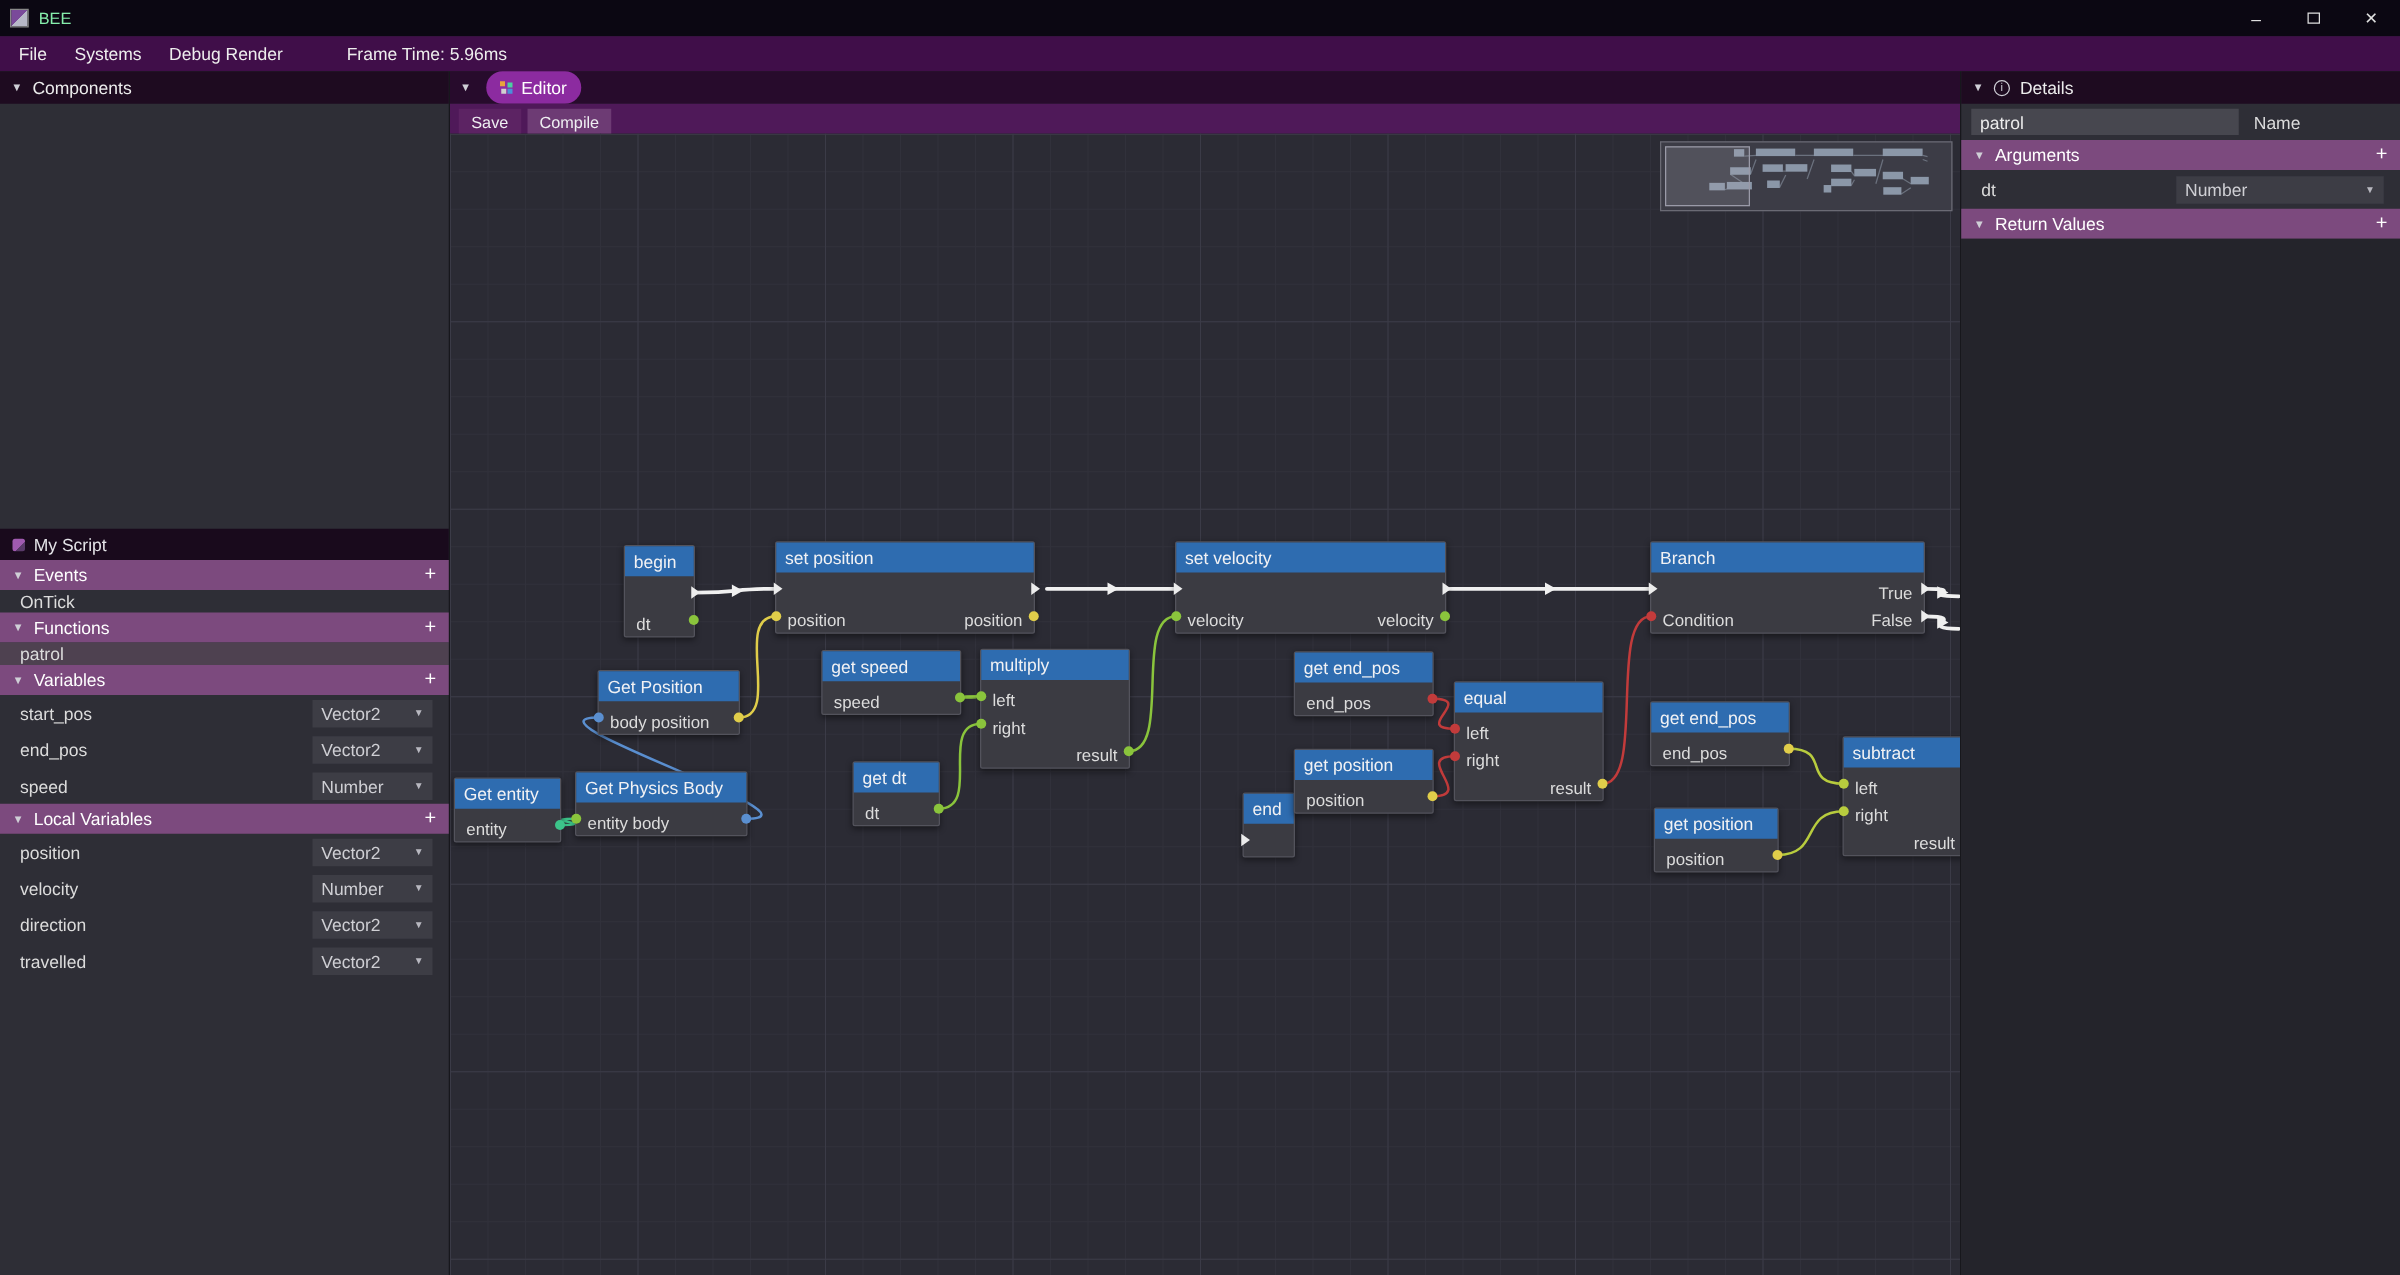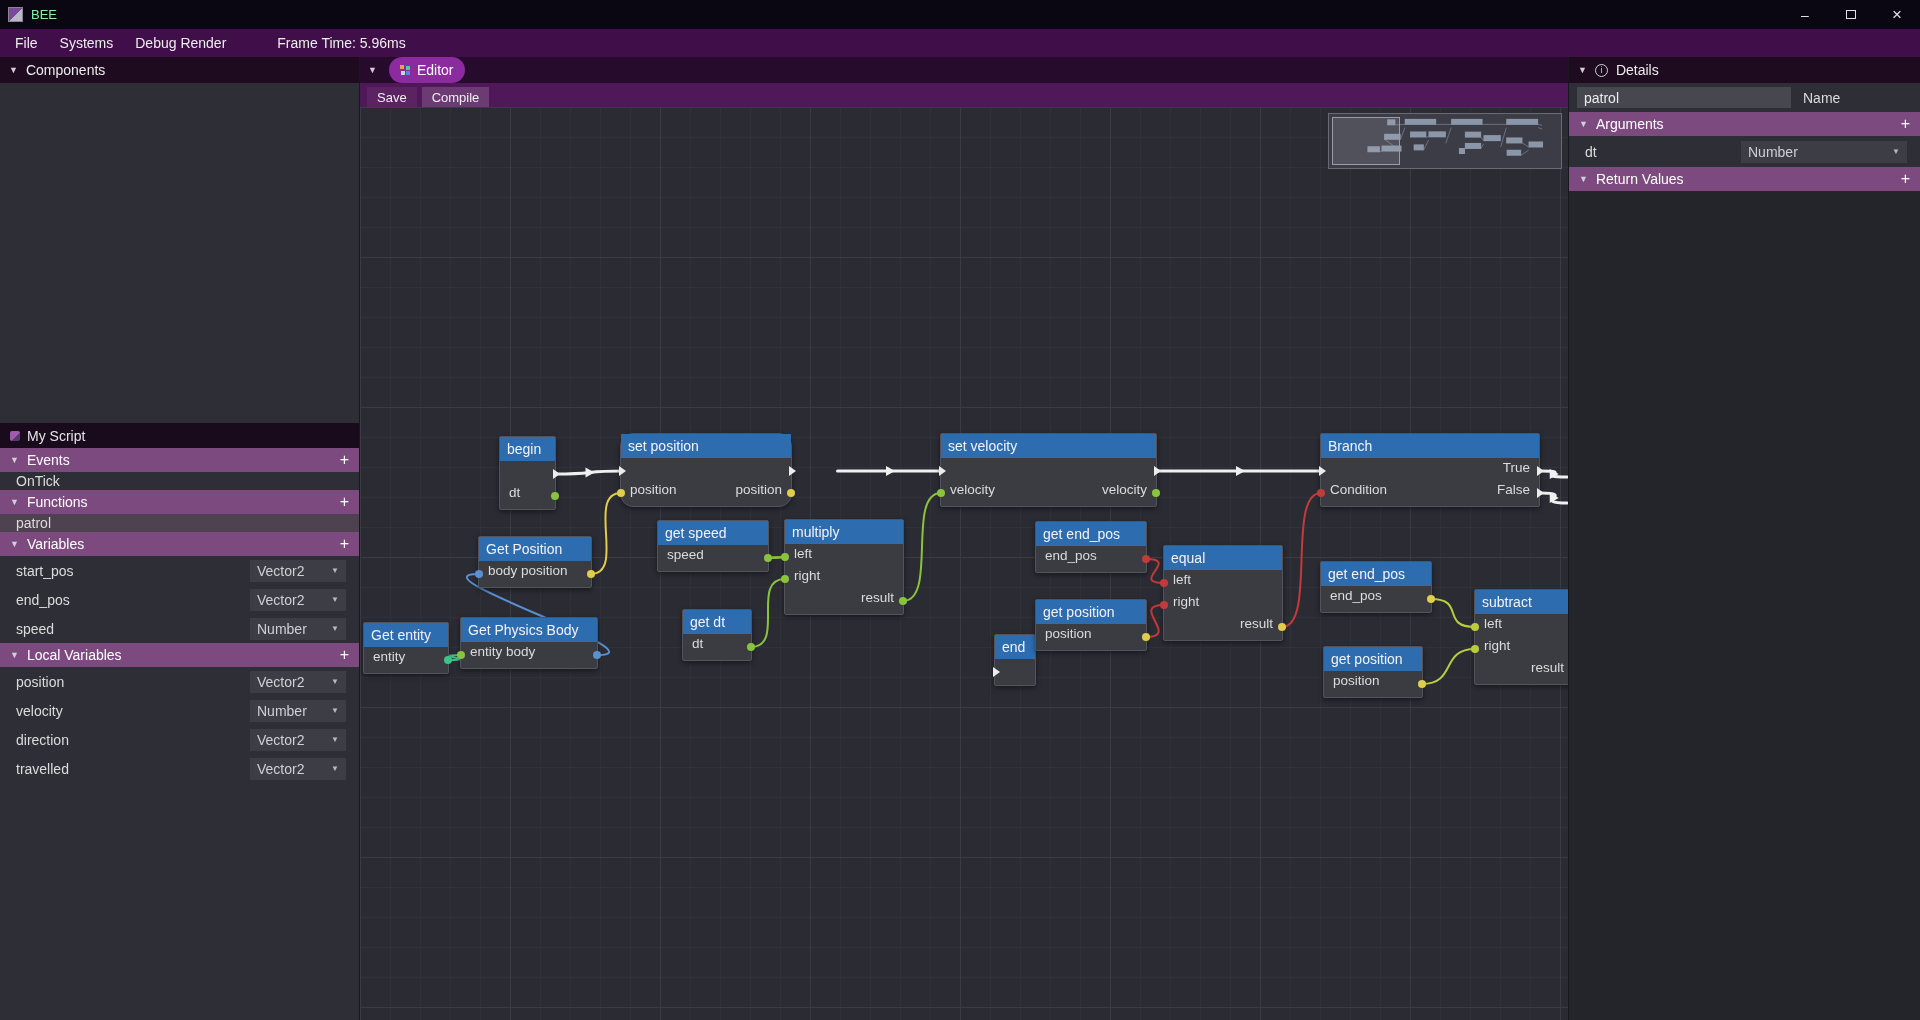--- a/index.html
+++ b/index.html
@@ -59,21 +59,21 @@
       linear-gradient(#31313b 1px, transparent 1px),
       linear-gradient(90deg,#31313b 1px, transparent 1px);
     background-size:150px 150px,150px 150px,30px 30px,30px 30px; }
   #wire-layer { position:absolute; left:0; top:0; z-index:1; pointer-events:none; }
 
   
   .node { position:absolute; z-index:2; background:#3b3b42; border:1px solid #53535c;
           border-radius:2px; box-shadow:0 2px 5px rgba(0,0,0,.45); }
   .node-header { background:#2e6cb0; color:#f2f2f4; height:24px; display:flex; align-items:center; padding:0 7px; font-size:14px; }
   .node-body { padding:2px 0; }
-  .node-row { position:relative; height:22px; display:flex; align-items:flex-start; padding:0 9px; font-size:13.5px; color:#dcdcdc; }
+  .node-row { position:relative; height:22px; display:flex; align-items:flex-end; padding:0 9px; font-size:13.5px; color:#dcdcdc; }
   .lbl-left { margin-right:auto; white-space:nowrap; }
   .lbl-right { margin-left:auto; white-space:nowrap; }
   .pin { position:absolute; width:8px; height:8px; border-radius:50%; top:50%; transform:translateY(-50%); }
   .pin.in { left:-4px; } .pin.out { right:-4px; }
   .exec-pin { position:absolute; width:0; height:0; top:50%; transform:translateY(-50%);
       border-top:5px solid transparent; border-bottom:5px solid transparent; border-left:7px solid #ececec; }
   .exec-pin.exec-in { left:-2px; } .exec-pin.exec-out { right:-5px; }
 
   
   .minimap { position:absolute; right:6px; top:6px; width:234px; height:56px; z-index:3;
@@ -284,21 +284,21 @@
           <div class="node-body">
             <div class="node-row">
               <div class="exec-pin exec-out"></div>
             </div>
             <div class="node-row">
               <div class="pin out" style="background: rgb(138, 196, 60);"></div>
               <span class="lbl-left">dt</span>
             </div>
           </div>
         </div>
-        <div class="node" style="left: 260px; top: 326px; width: 172px; border-radius: 13px;">
+        <div class="node" style="left: 260px; top: 326px; width: 208px;">
           <div class="node-header">set position</div>
           <div class="node-body">
             <div class="node-row">
               <div class="exec-pin exec-in"></div>
               <div class="exec-pin exec-out"></div>
             </div>
             <div class="node-row">
               <div class="pin in" style="background: rgb(224, 205, 74);"></div>
               <div class="pin out" style="background: rgb(224, 205, 74);"></div>
               <span class="lbl-left">position</span>

